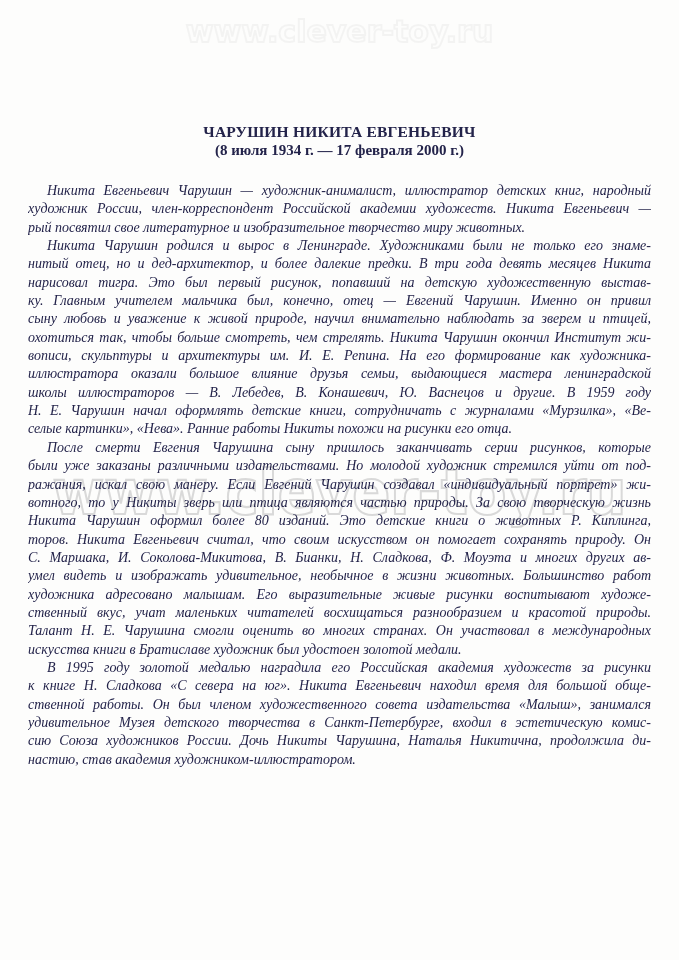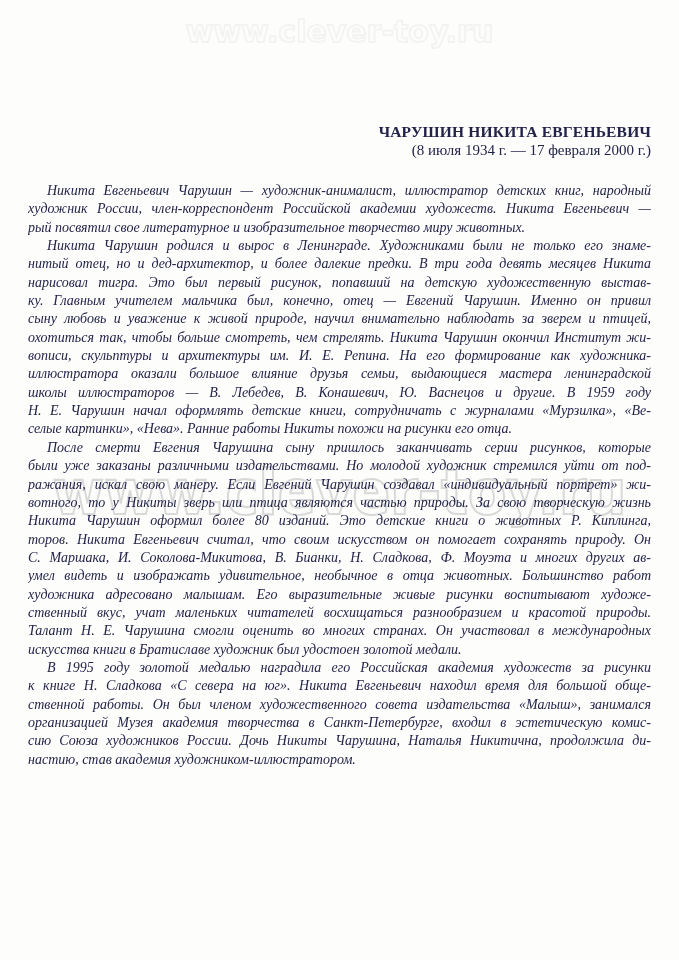--- a/index.html
+++ b/index.html
@@ -31,28 +31,28 @@
   .watermark.top{top:14px;font-size:30px;opacity:0.14;}
   .watermark.mid{top:456px;font-size:56px;opacity:0.55;transform:scaleY(1.12);transform-origin:top;}
   .content{
     position:absolute;
     left:28px;top:122px;
     width:623px;
   }
   .title{
     font-size:15.5px;
     font-weight:bold;
-    text-align:right;
+    text-align:center;
     line-height:19px;
     letter-spacing:0.2px;
   }
   .subtitle{
     font-size:15px;
-    font-weight:normal;
-    text-align:right;
+    font-weight:bold;
+    text-align:center;
     line-height:19px;
   }
   .doc-body{margin-top:22px;font-style:italic;}
   .para{margin:0;}
   .line{
     font-size:14px;
     line-height:18.35px;
     text-align:justify;
     text-align-last:justify;
     overflow:hidden;
@@ -91,29 +91,29 @@
           <div class="line last">селые картинки», «Нева». Ранние работы Никиты похожи на рисунки его отца.</div>
         </div>
         <div class="para">
           <div class="line first">После смерти Евгения Чарушина сыну пришлось заканчивать серии рисунков, которые</div>
           <div class="line">были уже заказаны различными издательствами. Но молодой художник стремился уйти от под-</div>
           <div class="line">ражания, искал свою манеру. Если Евгений Чарушин создавал «индивидуальный портрет» жи-</div>
           <div class="line">вотного, то у Никиты зверь или птица являются частью природы. За свою творческую жизнь</div>
           <div class="line">Никита Чарушин оформил более 80 изданий. Это детские книги о животных Р. Киплинга,</div>
           <div class="line">торов. Никита Евгеньевич считал, что своим искусством он помогает сохранять природу. Он</div>
           <div class="line">С. Маршака, И. Соколова-Микитова, В. Бианки, Н. Сладкова, Ф. Моуэта и многих других ав-</div>
-          <div class="line">умел видеть и изображать удивительное, необычное в отца животных. Большинство работ</div>
+          <div class="line">умел видеть и изображать удивительное, необычное в жизни животных. Большинство работ</div>
           <div class="line">художника адресовано малышам. Его выразительные живые рисунки воспитывают художе-</div>
           <div class="line">ственный вкус, учат маленьких читателей восхищаться разнообразием и красотой природы.</div>
           <div class="line">Талант Н. Е. Чарушина смогли оценить во многих странах. Он участвовал в международных</div>
           <div class="line last">искусства книги в Братиславе художник был удостоен золотой медали.</div>
         </div>
         <div class="para">
           <div class="line first">В 1995 году золотой медалью наградила его Российская академия художеств за рисунки</div>
           <div class="line">к книге Н. Сладкова «С севера на юг». Никита Евгеньевич находил время для большой обще-</div>
           <div class="line">ственной работы. Он был членом художественного совета издательства «Малыш», занимался</div>
-          <div class="line">организацией Музея академия творчества в Санкт-Петербурге, входил в эстетическую комис-</div>
+          <div class="line">удивительное Музея детского творчества в Санкт-Петербурге, входил в эстетическую комис-</div>
           <div class="line">сию Союза художников России. Дочь Никиты Чарушина, Наталья Никитична, продолжила ди-</div>
           <div class="line last">настию, став академия художником-иллюстратором.</div>
         </div>
       </div>
   </div>
 </div>
 
 </body></html>

